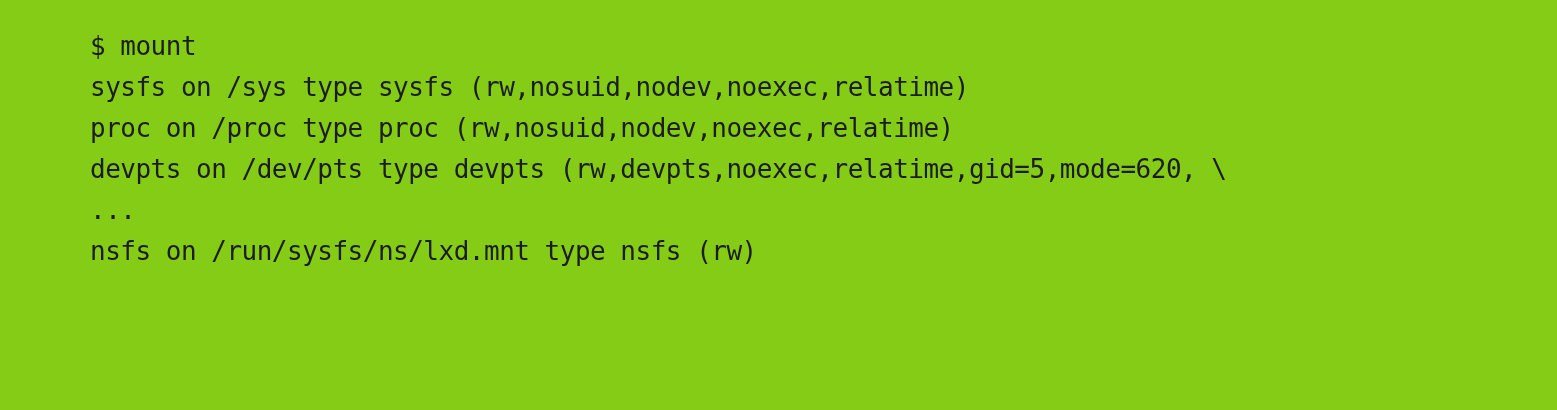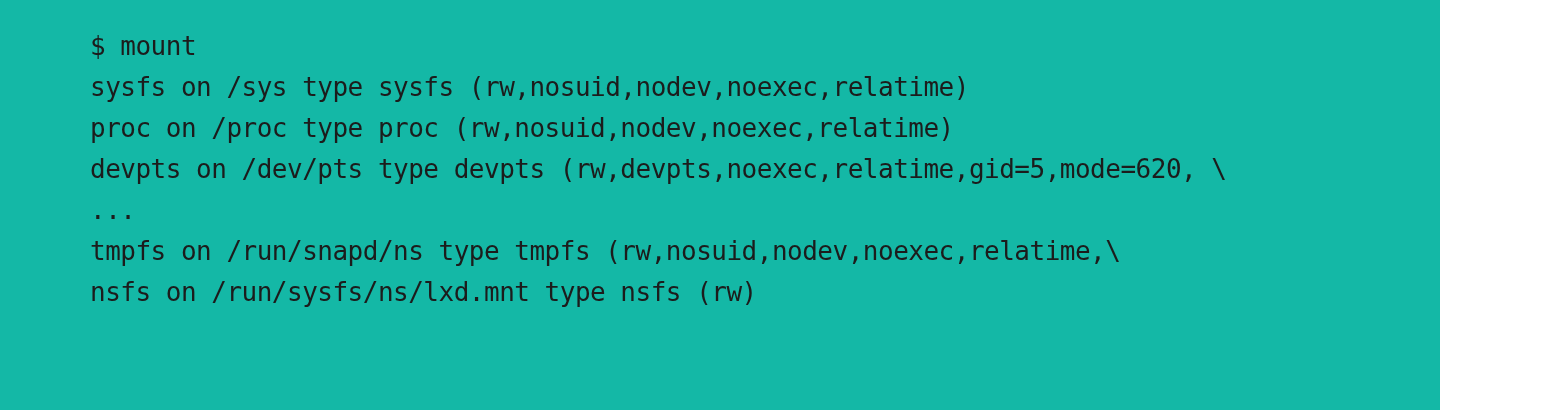--- a/index.html
+++ b/index.html
@@ -2,23 +2,23 @@
 <html><head>
 <meta charset="utf-8">
 <style>
   html, body {
     margin: 0;
     padding: 0;
     background: #ffffff;
   }
   .screen {
     position: relative;
-    width: 1440px;
+    width: 1557px;
     height: 410px;
-    background: #14b8a6;
+    background: #84cc16;
     overflow: hidden;
   }
   .terminal-output {
     position: absolute;
     left: 90px;
     top: 26px;
     font-family: "DejaVu Sans Mono", "Liberation Mono", monospace;
     font-size: 26px;
     line-height: 41px;
     color: #1c1c1c;
@@ -33,16 +33,15 @@
 </head>
 <body>
 
 <div class="screen">
   <div class="terminal-output">
     <div class="term-line">$ mount</div>
     <div class="term-line">sysfs on /sys type sysfs (rw,nosuid,nodev,noexec,relatime)</div>
     <div class="term-line">proc on /proc type proc (rw,nosuid,nodev,noexec,relatime)</div>
     <div class="term-line">devpts on /dev/pts type devpts (rw,devpts,noexec,relatime,gid=5,mode=620, \</div>
     <div class="term-line">...</div>
-    <div class="term-line">tmpfs on /run/snapd/ns type tmpfs (rw,nosuid,nodev,noexec,relatime,\</div>
     <div class="term-line">nsfs on /run/sysfs/ns/lxd.mnt type nsfs (rw)</div>
   </div>
 </div>
 
 </body></html>

